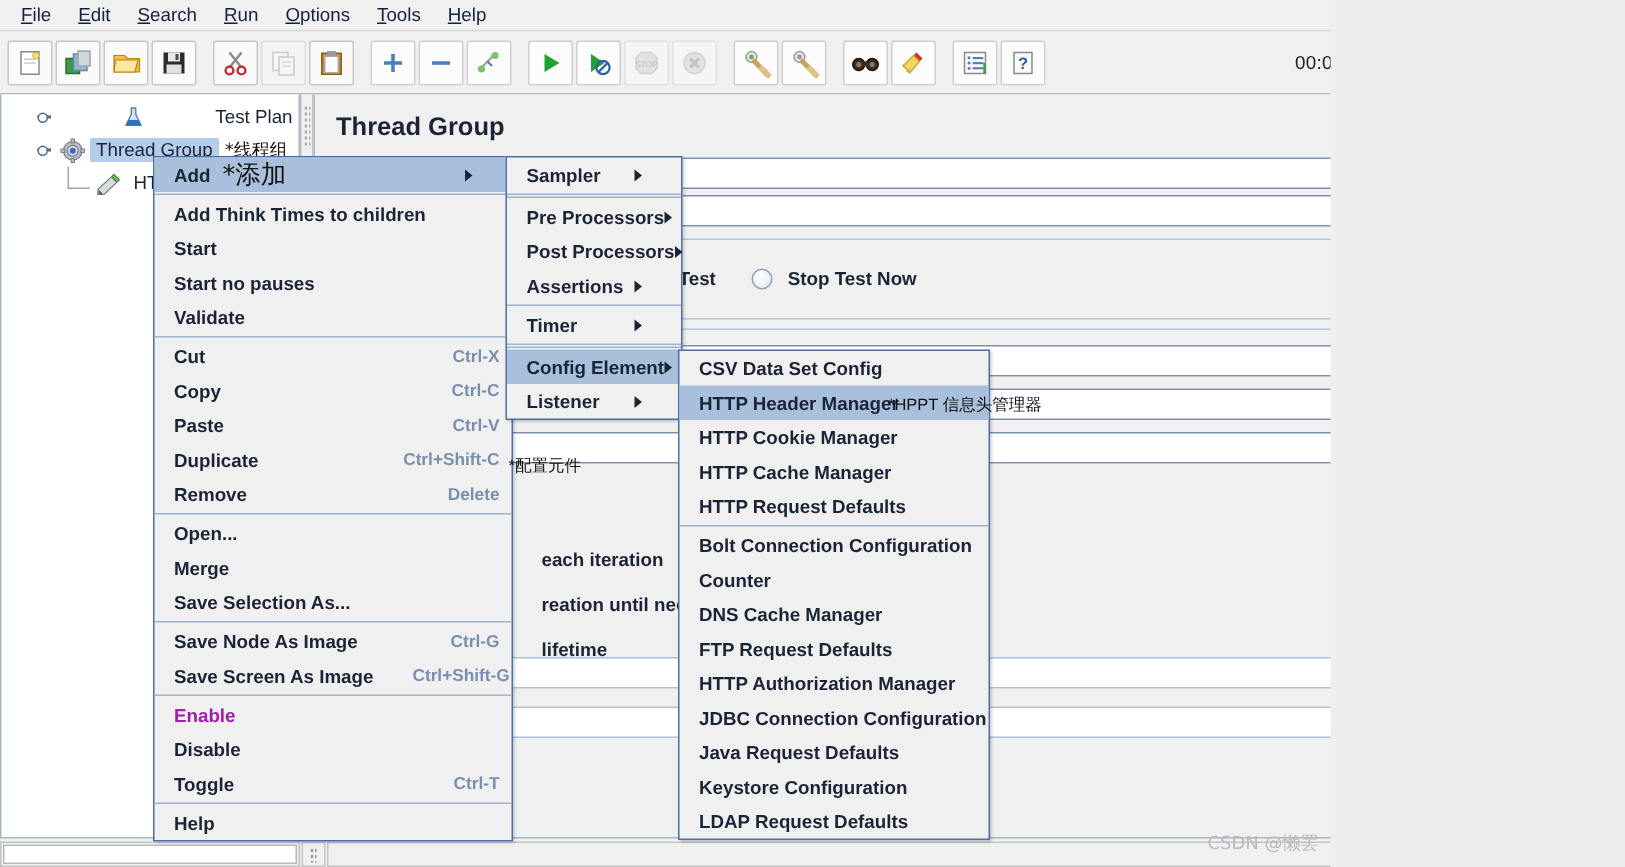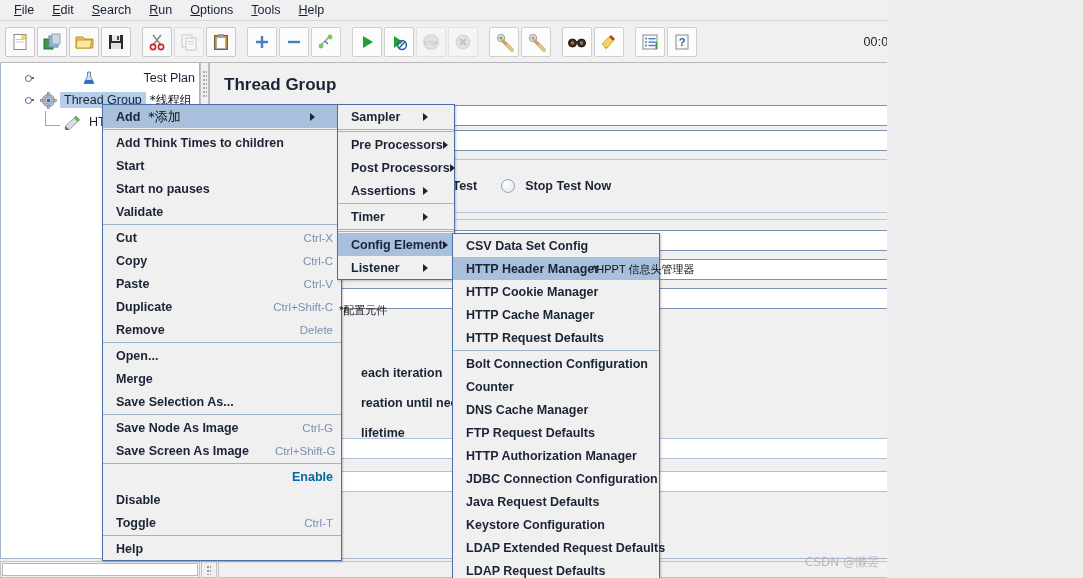--- a/index.html
+++ b/index.html
@@ -108,30 +108,30 @@
     position:absolute;background:#f0f0f0;border:1px solid #4a6fa5;
     box-sizing:border-box;z-index:50;
     box-shadow:1px 1px 2px rgba(0,0,0,.22);
   }
   .pitem{
     display:flex;align-items:center;height:23px;padding:0 8px 0 13px;
     font-size:12.5px;font-weight:bold;color:#1b2436;white-space:nowrap;cursor:default;
     position:relative;
   }
   .pitem.hi{background:#a8c0dc;}
-  .pitem.dis{color:#0369a1;justify-content:flex-end;}
-  .pitem .accel{margin-left:auto;padding-left:26px;font-weight:normal;color:#7a8fb0;font-size:11.5px;}
+  .pitem.dis{color:#a21caf;}
+  .pitem .accel{margin-left:auto;padding-left:26px;font-weight:bold;color:#7a8fb0;font-size:11.5px;}
   .pitem .arrow{
     margin-left:auto;padding-left:18px;
     width:0;height:0;border-left:5px solid #1b2436;
     border-top:4px solid transparent;border-bottom:4px solid transparent;
   }
   .psep{height:0;border-top:1px solid #9fb3cc;margin:1px 0;}
   .annot{
-    font-weight:normal;color:#111;font-size:13px;
+    font-weight:normal;color:#111;font-size:17px;
     font-family:"DejaVu Sans","Liberation Sans",sans-serif;
     text-align:center;
   }
   .annot-abs{
     position:absolute;font-size:11px;color:#111;white-space:nowrap;z-index:80;
     font-family:Liberation Sans, sans-serif;
   }
 
   .watermark{
     position:absolute;right:8px;bottom:7px;font-size:12px;color:#b9b9b9;
@@ -612,23 +612,20 @@
     <div class="pitem">
       <span>JDBC Connection Configuration</span>
     </div>
     <div class="pitem">
       <span>Java Request Defaults</span>
     </div>
     <div class="pitem">
       <span>Keystore Configuration</span>
     </div>
     <div class="pitem">
-      <span>LDAP Extended Request Defaults</span>
-    </div>
-    <div class="pitem">
       <span>LDAP Request Defaults</span>
     </div>
   </div>
 
   <div class="annot-abs" style="left:592px;top:262px;">*HPPT 信息头管理器</div>
 
   <div class="watermark">CSDN @懒罢</div>
 
 </div>
 

